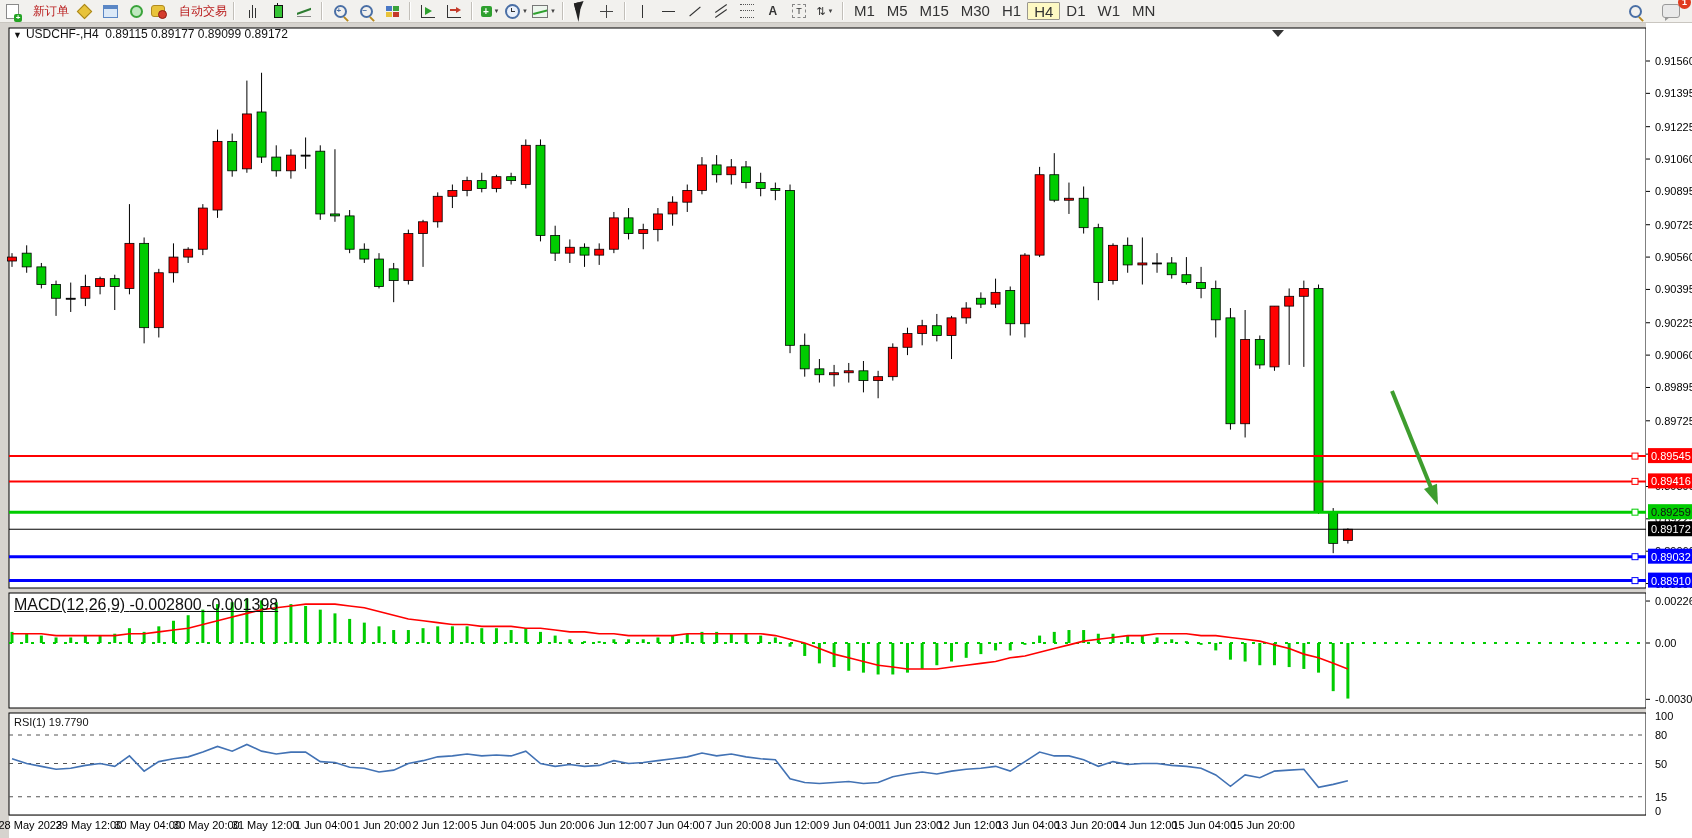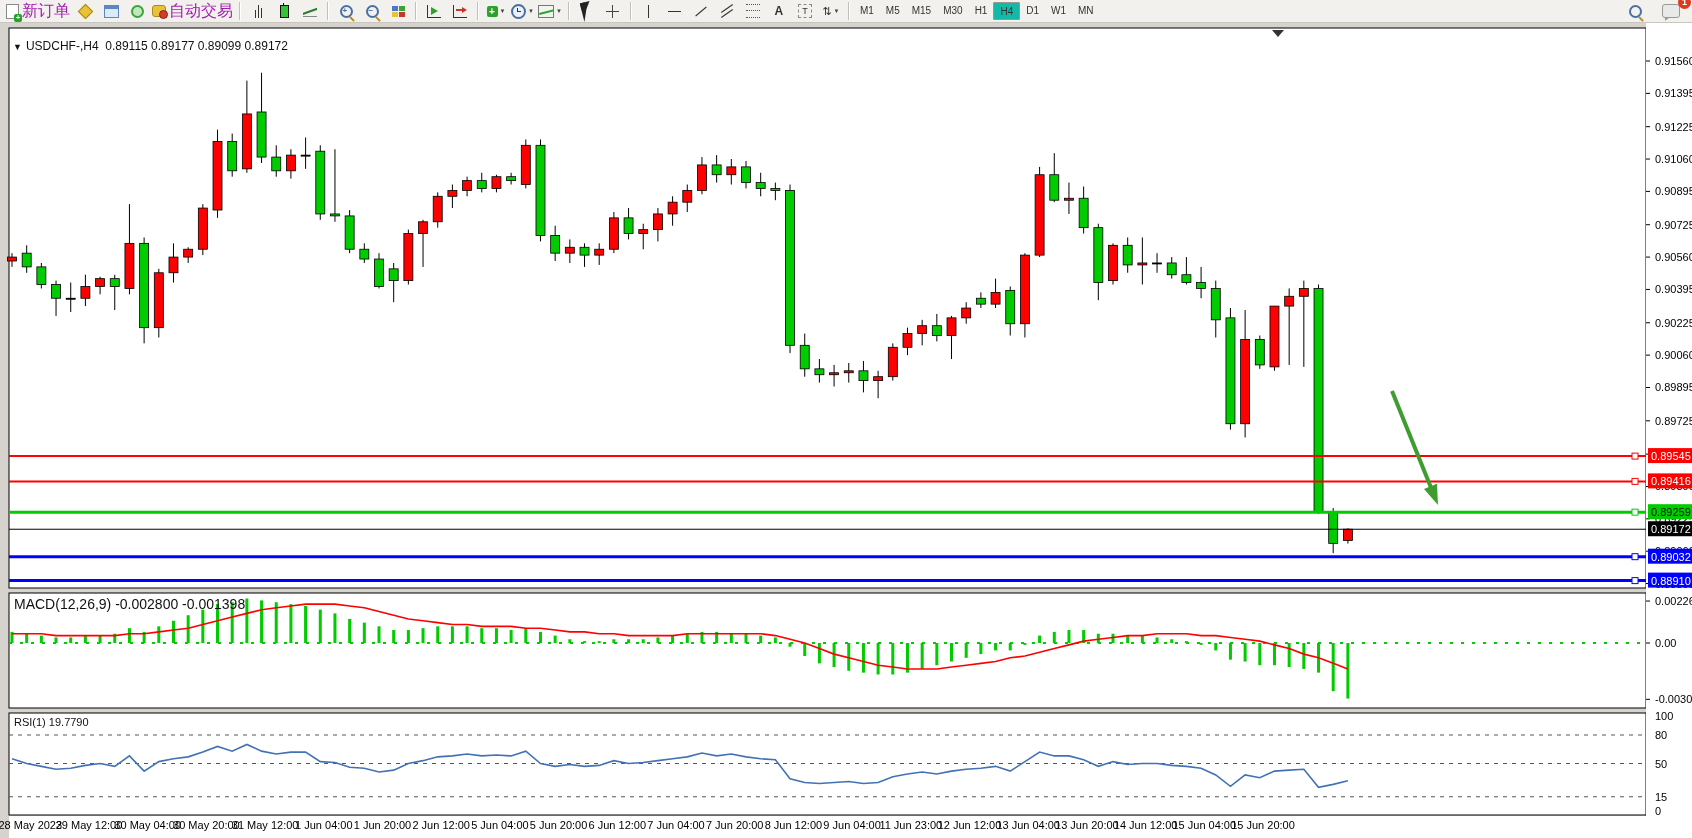--- a/index.html
+++ b/index.html
@@ -4,21 +4,21 @@
 <style>
   html,body{margin:0;padding:0;background:#d6d3ce;font-family:"Liberation Sans","DejaVu Sans",sans-serif;}
   #app{position:relative;width:1692px;height:838px;background:#d6d3ce;overflow:hidden;}
   
   #toolbar{position:absolute;left:0;top:0;width:1692px;height:23px;background:#f2f1ee;
            border-bottom:1px solid #c9c6c0;display:flex;align-items:center;padding-left:4px;box-sizing:border-box;}
   .tgroup{display:flex;align-items:center;height:22px;}
   .sep{width:1px;height:18px;background:#c2bfb9;margin:0 4px;border-right:1px solid #ffffff;}
   .tbtn{height:20px;min-width:22px;display:flex;align-items:center;justify-content:center;
         padding:0 2px;cursor:default;position:relative;}
-  .tbtn .cnlabel{font-size:16px;color:#a21caf;margin-left:3px;}
+  .tbtn .cnlabel{font-size:12px;color:#b91c1c;margin-left:14px;}
   .caret{font-size:6px;color:#444;margin-left:2px;}
   
   .i-doc{width:11px;height:13px;background:#fff;border:1px solid #8a8a8a;position:relative;}
   .i-doc .plus{position:absolute;right:-4px;bottom:-4px;width:8px;height:8px;background:#24a424;color:#fff;
                font-size:8px;line-height:8px;text-align:center;font-weight:bold;border-radius:2px;}
   .i-gold{width:9px;height:9px;background:#e8c33a;border:1px solid #a8841a;transform:rotate(45deg);}
   .i-win{width:13px;height:11px;background:#dce9f7;border:1px solid #5b87c5;position:relative;}
   .i-win:before{content:"";position:absolute;left:0;top:0;width:100%;height:3px;background:#5b87c5;}
   .i-signal{width:9px;height:9px;border:2px solid #3aa33a;border-radius:50%;background:#bfe8bf;}
   .i-auto{width:12px;height:10px;background:#e8c33a;border:1px solid #b08a20;border-radius:3px;position:relative;}
@@ -52,34 +52,34 @@
   .i-hline{width:13px;height:1px;background:#333;}
   .i-tline{width:14px;height:1px;background:#333;transform:rotate(-40deg);}
   .i-chan{position:relative;width:14px;height:12px;}
   .i-chan i{position:absolute;width:14px;height:1px;background:#333;transform:rotate(-35deg);display:block;}
   .i-chan i:nth-child(1){top:3px;} .i-chan i:nth-child(2){top:8px;}
   .i-fib{width:14px;height:12px;border-top:1px dotted #555;border-bottom:1px dotted #555;position:relative;}
   .i-fib:before{content:"";position:absolute;left:0;top:5px;width:14px;height:0;border-top:1px dotted #555;}
   .glyphA{font-size:12px;color:#333;font-weight:bold;}
   .i-label{width:12px;height:12px;border:1px dashed #888;font-size:9px;color:#333;display:flex;align-items:center;justify-content:center;}
   .glyphArr{font-size:11px;color:#333;}
-  .tf{font-size:10px;color:#333;padding:2px 6px;height:18px;line-height:14px;box-sizing:border-box;}
-  .tf.active{background:#14b8a6;border:1px solid #9a978f;border-radius:1px;}
+  .tf{font-size:15px;color:#333;padding:2px 6px;height:18px;line-height:14px;box-sizing:border-box;}
+  .tf.active{background:#fef9c3;border:1px solid #9a978f;border-radius:1px;}
   #tb-right{margin-left:auto;display:flex;align-items:center;margin-right:8px;gap:10px;}
   .i-bubble{width:16px;height:12px;background:#e9e9e9;border:1px solid #999;border-radius:3px;position:relative;}
   .i-bubble:after{content:"";position:absolute;left:2px;bottom:-4px;border-top:4px solid #999;border-right:5px solid transparent;}
   .badge{position:absolute;right:-7px;top:-5px;width:13px;height:13px;background:#e03a1e;border-radius:50%;
          color:#fff;font-size:9px;line-height:13px;text-align:center;font-weight:bold;}
   
   #chartwrap{position:absolute;left:0;top:23px;width:1692px;height:815px;background:#d6d3ce;}
   #chart-svg{position:absolute;left:0;top:0;}
   .overlay{position:absolute;font-size:12px;color:#111;white-space:pre;}
-  #quote-line{left:13px;top:4px;margin-top:12px;}
+  #quote-line{left:13px;top:4px;}
   #quote-line .exp{font-size:9px;color:#111;margin-right:4px;}
-  #macd-label{left:14px;top:573px;font-size:14px;}
+  #macd-label{left:14px;top:573px;font-size:16px;text-decoration:underline;}
   #rsi-label{left:14px;top:693px;font-size:11px;}
 </style>
 </head>
 <body>
 
 <div id="app">
 
   <div id="toolbar">
     <div class="tgroup">
       <div class="tbtn">

